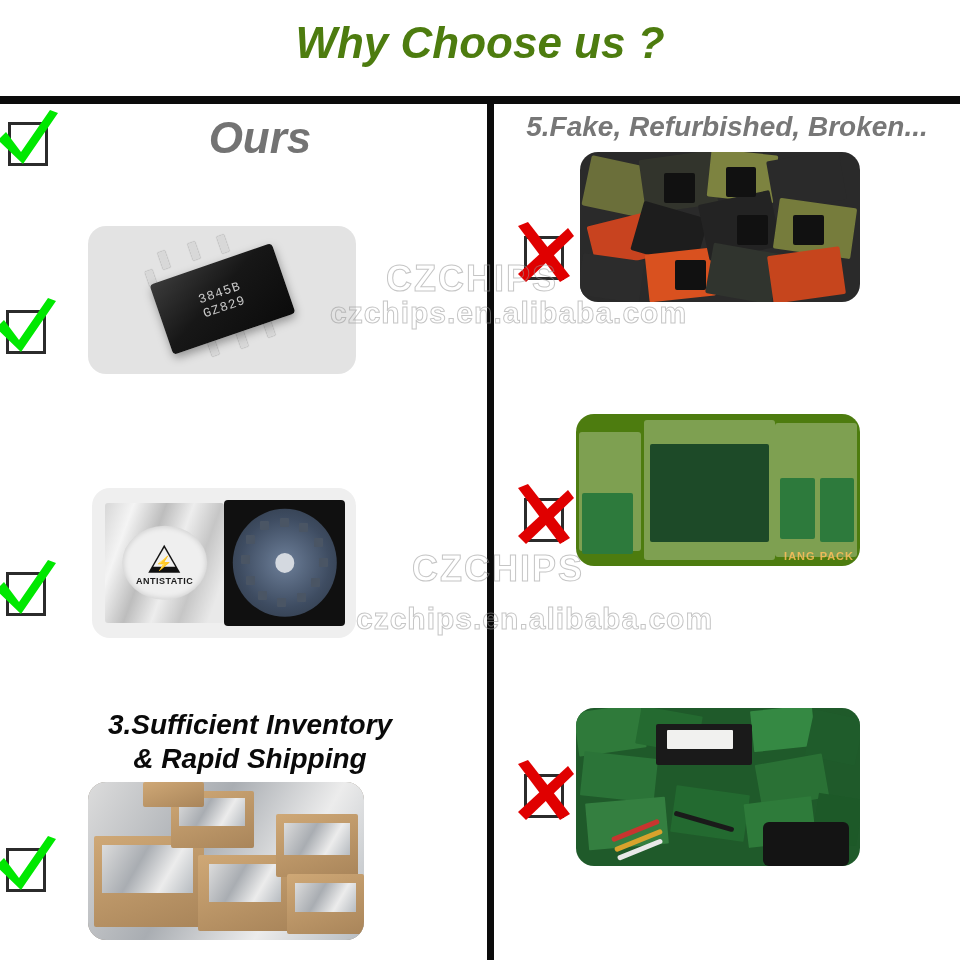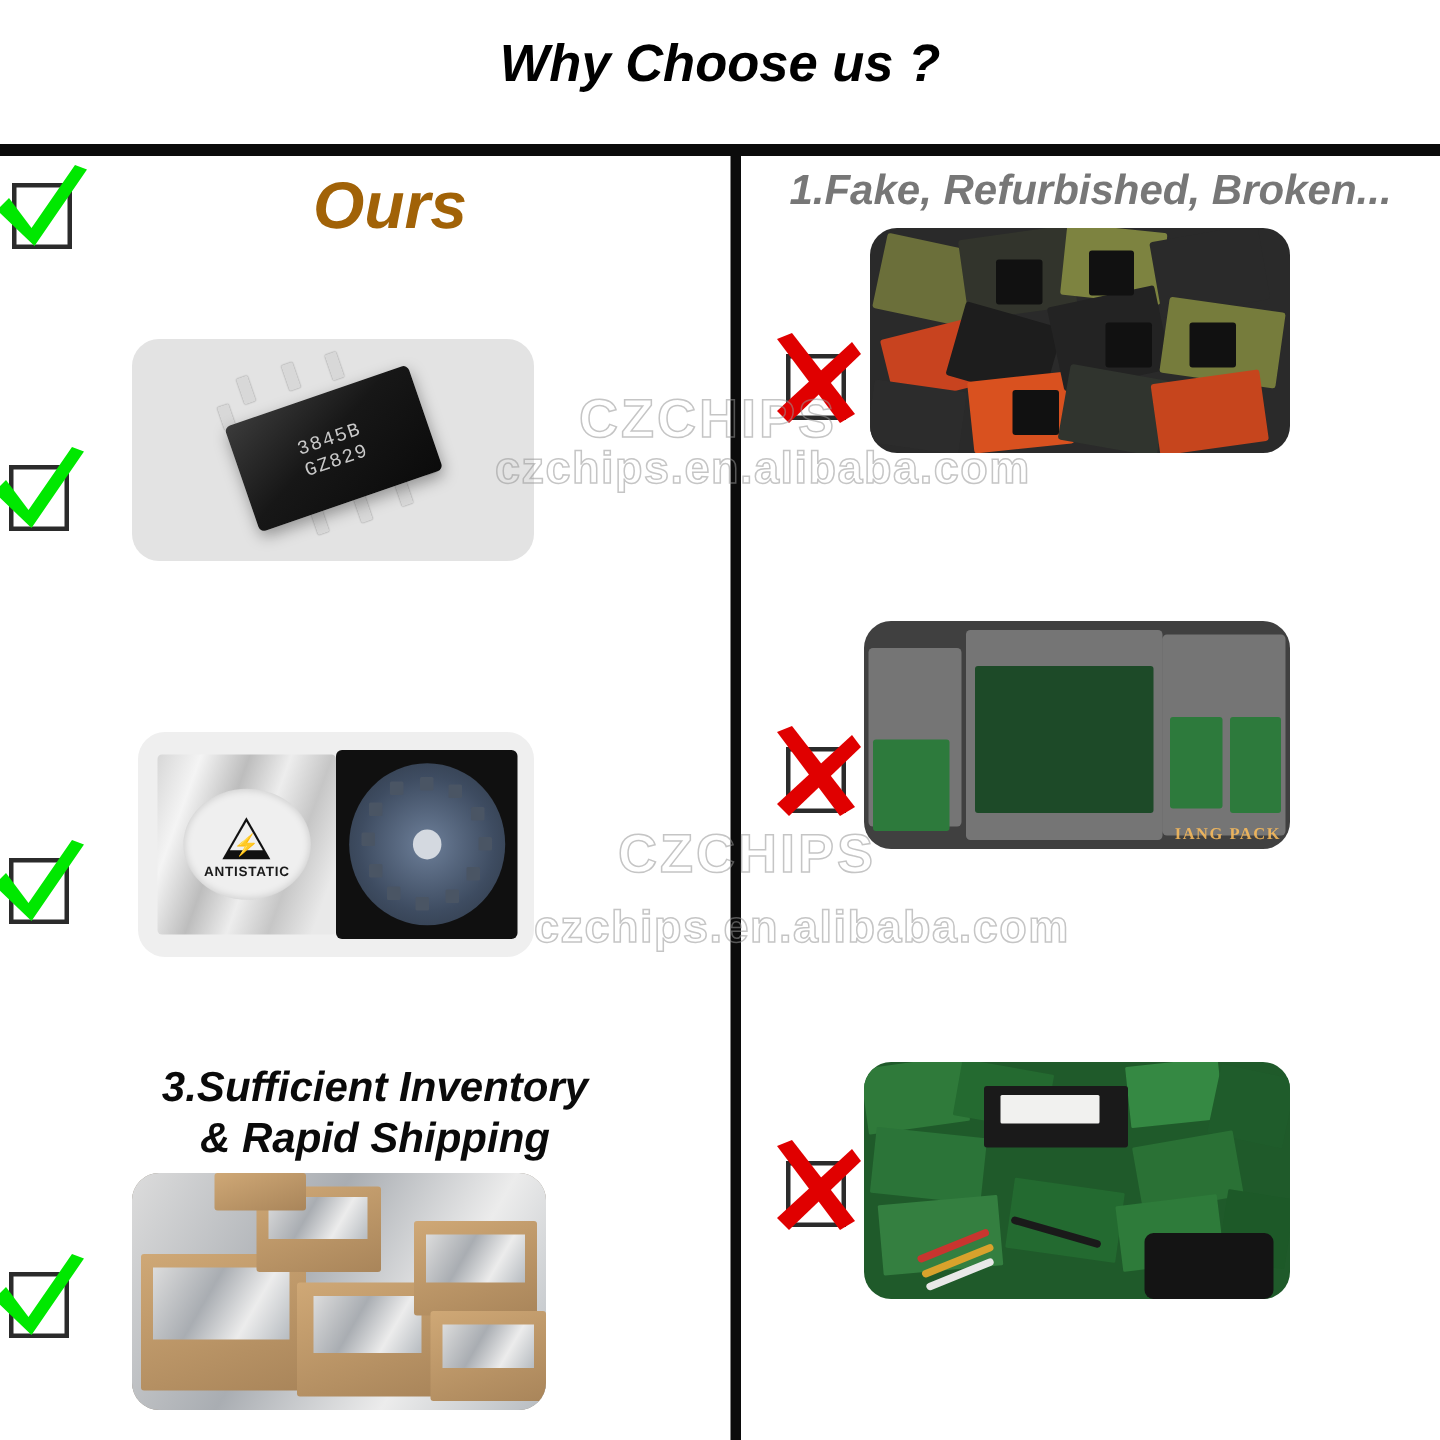--- a/index.html
+++ b/index.html
@@ -12,23 +12,23 @@
   }
   .page{position:relative;width:960px;height:960px;background:#fff;}
 
   
   .title-bar{
     position:absolute;left:0;top:0;width:960px;height:96px;
   }
   .title{
     position:absolute;left:0;top:14px;width:960px;
     text-align:center;
-    font-size:35px;line-height:58px;
+    font-size:44px;line-height:58px;
     font-weight:bold;font-style:italic;
-    color:#000000;
+    color:#4d7c0f;
     letter-spacing:0px;
   }
 
   
   .hrule{
     position:absolute;left:0;top:96px;width:960px;height:8px;background:#0b0b0b;
   }
   .vrule{
     position:absolute;left:487px;top:102px;width:7px;height:858px;background:#0b0b0b;
   }
@@ -39,21 +39,21 @@
   .col-right{left:494px;width:466px;}
 
   
   .head-row{position:relative;height:74px;}
   .head-label{
     position:absolute;top:4px;width:100%;
     text-align:center;
     font-size:44px;line-height:60px;
     font-weight:bold;font-style:italic;
   }
-  .head-left .head-label{color:#a16207;padding-left:40px;box-sizing:border-box;}
+  .head-left .head-label{color:#737373;padding-left:40px;box-sizing:border-box;}
   .head-right .head-label{color:#7c7c7c;padding-left:30px;box-sizing:border-box;}
 
   
   .mark{position:absolute;width:62px;height:62px;}
   .mark .box{
     position:absolute;left:12px;top:14px;width:40px;height:44px;
     border:3px solid #2b2b2b;box-sizing:border-box;background:transparent;
   }
   .mark svg{position:absolute;left:0;top:0;overflow:visible;}
 
@@ -133,21 +133,21 @@
     background:radial-gradient(circle at 50% 50%,#6d7f99 0%,#3e4c61 60%,#2b3542 100%);
     border-radius:50%;
   }
   .reel-hub{
     position:absolute;left:50%;top:50%;width:16%;height:16%;
     transform:translate(-50%,-50%);background:#d4d9e0;border-radius:50%;
   }
   .cav{position:absolute;width:9px;height:9px;background:#4a5564;border-radius:1px;}
 
   
-  .ph-pink{background:#404040;font-family:Liberation Serif, serif;}
+  .ph-pink{background:#4d7c0f;}
   .pcb{position:absolute;background:#1d4a28;border-radius:2px;}
   .pcb-sm{position:absolute;background:#2d7a3c;border-radius:2px;}
   .bagsheen{position:absolute;background:rgba(255,255,255,.28);border-radius:3px;}
   .packtxt{
     position:absolute;right:6px;bottom:4px;
     color:rgba(255,190,90,.85);font-size:11px;font-weight:bold;letter-spacing:1px;
   }
 
   
   .ph-box{background:#8f8577;}
@@ -284,21 +284,21 @@
         <div class="cfill" style="left:75%;top:64%;width:22%;height:18%;"></div>
         <div class="cbox" style="left:20%;top:0%;width:22%;height:16%;"></div>
       </div>
     </div>
   </div>
 
   <div class="col col-right">
 
 
     <div class="row" style="height:262px;">
-      <div class="row-title" style="padding-top:6px;">1.Fake, Refurbished, Broken...</div>
+      <div class="row-title" style="padding-top:6px;">5.Fake, Refurbished, Broken...</div>
       <div class="mark" style="left:18px;top:118px;">
         <div class="box"></div>
         <svg width="62" height="62" viewBox="0 0 62 62" aria-hidden="true">
           <path d="M6 4 L16 0 L58 54 L48 60 Z" fill="#E00000"></path>
           <path d="M56 6 L62 14 L14 60 L6 52 Z" fill="#E00000"></path>
         </svg>
       </div>
 
       <div class="photo ph-fake" style="left:86px;top:48px;width:280px;height:150px;">
         <div class="fk" style="left:2%;top:6%;width:22%;height:34%;background:#6b6f3a;transform:rotate(12deg);"></div>

